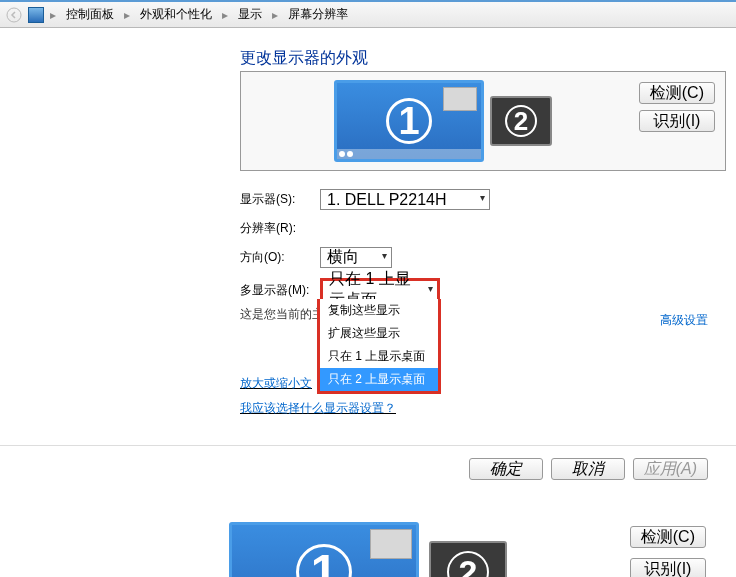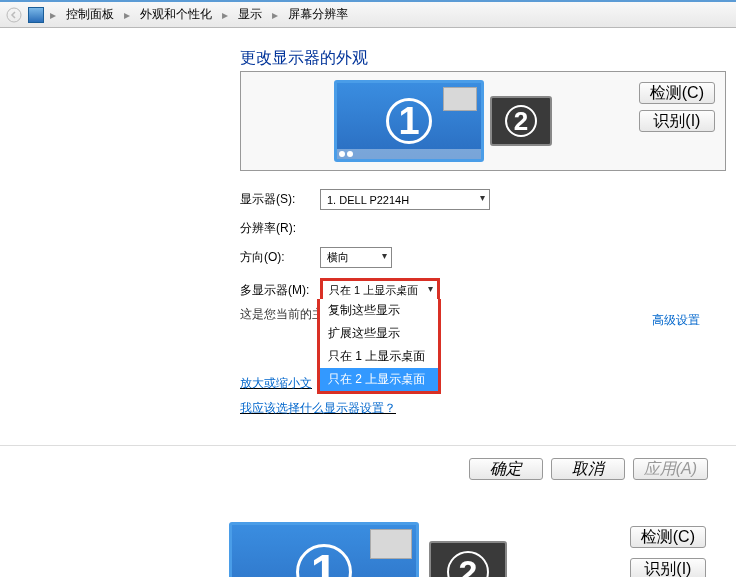--- a/index.html
+++ b/index.html
@@ -129,21 +129,21 @@
       display: flex;
       align-items: center;
       margin-bottom: 10px;
       position: relative;
     }
     .form-label { width: 80px; }
     .dropdown {
       border: 1px solid #888;
       background: #fff;
       height: 21px;
-      font-size: 11px;
+      font-size: 16px;
       padding: 0 18px 0 6px;
       display: inline-flex;
       align-items: center;
       position: relative;
       font-family: inherit;
       cursor: pointer;
     }
     .dropdown::after {
       content: "▾";
       position: absolute;
@@ -174,21 +174,21 @@
     .dropdown-list div.selected {
       background: #3399ff;
       color: #fff;
     }
 
     .text-partial { color: #333; margin-bottom: 12px; }
     .link { color: #0066cc; cursor: pointer; }
     .link-row { margin-bottom: 8px; text-decoration: underline; }
     .adv-link {
       position: absolute;
-      right: 26px;
+      right: 18px;
       color: #0066cc;
       cursor: pointer;
     }
 
     .footer-buttons {
       display: flex;
       justify-content: flex-end;
       gap: 8px;
       padding: 12px 28px;
       border-top: 1px solid #ddd;

